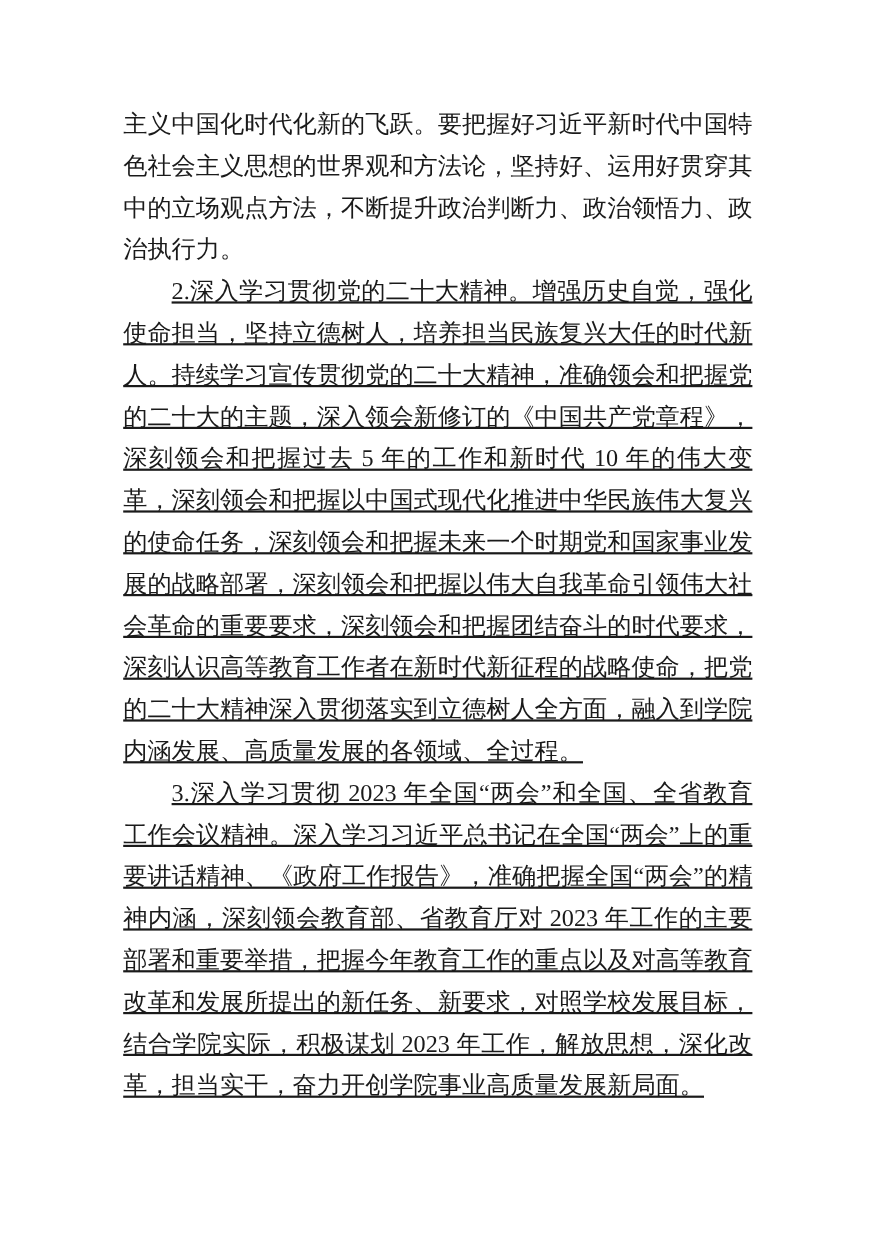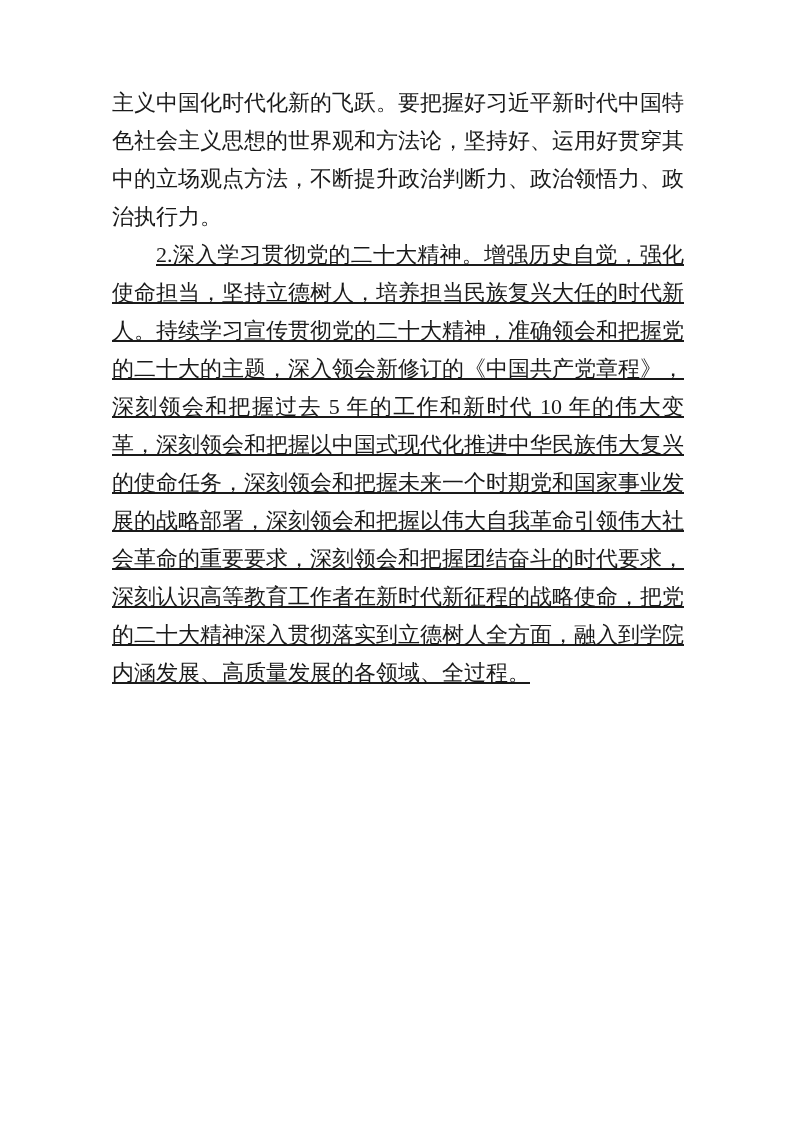--- a/index.html
+++ b/index.html
@@ -12,21 +12,21 @@
     width: 793px;
     height: 1122px;
     background: #ffffff;
     overflow: hidden;
     font-family: "Liberation Serif", "DejaVu Serif", serif;
     color: #1a1a1a;
   }
   .content {
     position: absolute;
     left: 112px;
-    top: 84px;
+    top: 94px;
     width: 572px;
     font-size: 22px;
     line-height: 38px;
     text-align: justify;
     text-justify: inter-ideograph;
     letter-spacing: 0px;
   }
   .para {
     margin: 0;
     padding: 0;
@@ -38,14 +38,15 @@
     text-decoration: underline;
   }
 </style>
 </head>
 <body>
 
 <div class="page">
   <div class="content">
     <p class="para">主义中国化时代化新的飞跃。要把握好习近平新时代中国特色社会主义思想的世界观和方法论，坚持好、运用好贯穿其中的立场观点方法，不断提升政治判断力、政治领悟力、政治执行力。</p>
     <p class="para indent">2.深入学习贯彻党的二十大精神。增强历史自觉，强化使命担当，坚持立德树人，培养担当民族复兴大任的时代新人。持续学习宣传贯彻党的二十大精神，准确领会和把握党的二十大的主题，深入领会新修订的《中国共产党章程》，深刻领会和把握过去 5 年的工作和新时代 10 年的伟大变革，深刻领会和把握以中国式现代化推进中华民族伟大复兴的使命任务，深刻领会和把握未来一个时期党和国家事业发展的战略部署，深刻领会和把握以伟大自我革命引领伟大社会革命的重要要求，深刻领会和把握团结奋斗的时代要求，深刻认识高等教育工作者在新时代新征程的战略使命，把党的二十大精神深入贯彻落实到立德树人全方面，融入到学院内涵发展、高质量发展的各领域、全过程。</p>
+    <p class="para indent">3.深入学习贯彻 2023 年全国“两会”和全国、全省教育工作会议精神。深入学习习近平总书记在全国“两会”上的重要讲话精神、《政府工作报告》，准确把握全国“两会”的精神内涵，深刻领会教育部、省教育厅对 2023 年工作的主要部署和重要举措，把握今年教育工作的重点以及对高等教育改革和发展所提出的新任务、新要求，对照学校发展目标，结合学院实际，积极谋划 2023 年工作，解放思想，深化改革，担当实干，奋力开创学院事业高质量发展新局面。</p>
   </div>
 </div>
 
 </body></html>

